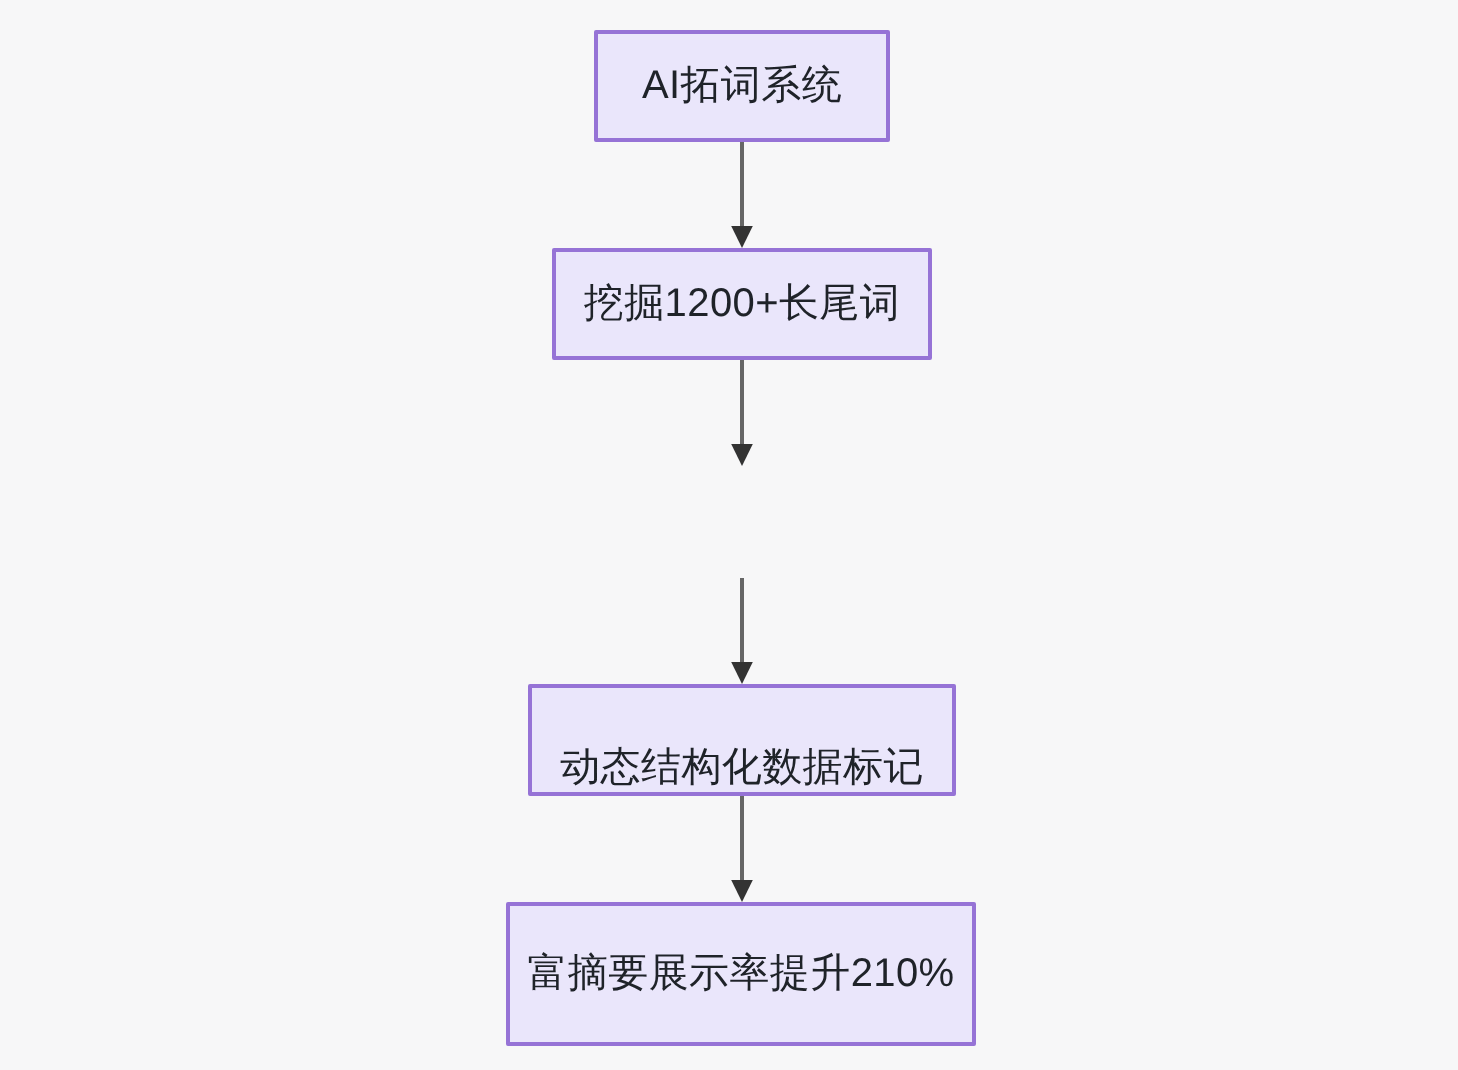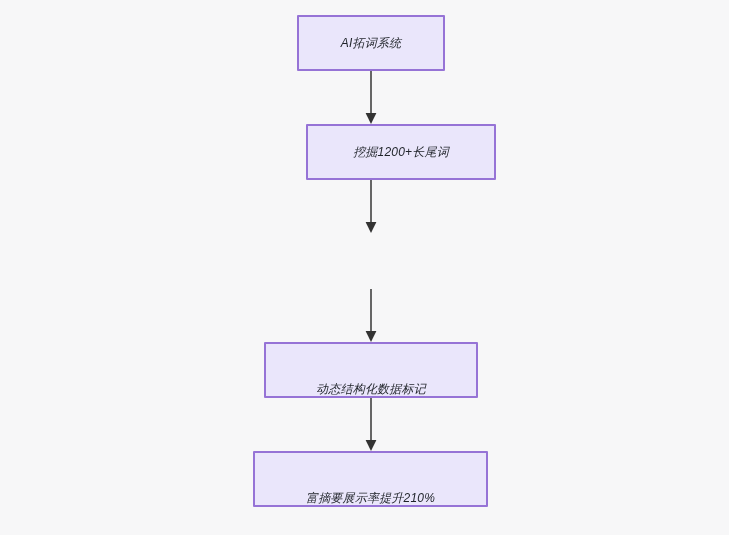--- a/index.html
+++ b/index.html
@@ -21,25 +21,24 @@
   .node {
     position: absolute;
     box-sizing: border-box;
     background: #eae6fb;
     border: 2px solid #9673d6;
     border-radius: 1px;
     display: flex;
     align-items: center;
     justify-content: center;
     color: #1f2329;
-    font-size: 12px;
+    font-size: 20px;
     line-height: 1.2;
     letter-spacing: 0.2px;
     white-space: nowrap;
-    font-style: italic;
     -webkit-font-smoothing: antialiased;
   }
   .node-label {
     display: block;
   }
   .edge {
     position: absolute;
     width: 20px;
   }
   .edge svg {
@@ -56,21 +55,21 @@
     <span class="node-label">AI拓词系统</span>
   </div>
 
   <div class="edge" style="left:361px; top:71px; height:53px;">
     <svg width="20" height="53" viewBox="0 0 20 53">
       <line x1="10" y1="0" x2="10" y2="45" stroke="#666666" stroke-width="2"></line>
       <polygon points="10,53 4.6,42 15.4,42" fill="#333333"></polygon>
     </svg>
   </div>
 
-  <div class="node" style="left:276px; top:124px; width:190px; height:56px;margin-left:30px;">
+  <div class="node" style="left:276px; top:124px; width:190px; height:56px;">
     <span class="node-label">挖掘1200+长尾词</span>
   </div>
 
   <div class="edge" style="left:361px; top:180px; height:53px;">
     <svg width="20" height="53" viewBox="0 0 20 53">
       <line x1="10" y1="0" x2="10" y2="45" stroke="#666666" stroke-width="2"></line>
       <polygon points="10,53 4.6,42 15.4,42" fill="#333333"></polygon>
     </svg>
   </div>
 
@@ -86,17 +85,17 @@
     <span class="node-label">动态结构化数据标记</span>
   </div>
 
   <div class="edge" style="left:361px; top:398px; height:53px;">
     <svg width="20" height="53" viewBox="0 0 20 53">
       <line x1="10" y1="0" x2="10" y2="45" stroke="#666666" stroke-width="2"></line>
       <polygon points="10,53 4.6,42 15.4,42" fill="#333333"></polygon>
     </svg>
   </div>
 
-  <div class="node" style="left:253px; top:451px; width:235px; height:56px;align-items:flex-end;">
+  <div class="node" style="left:253px; top:451px; width:235px; height:72px;">
     <span class="node-label">富摘要展示率提升210%</span>
   </div>
 
 </div>
 
 </body></html>

